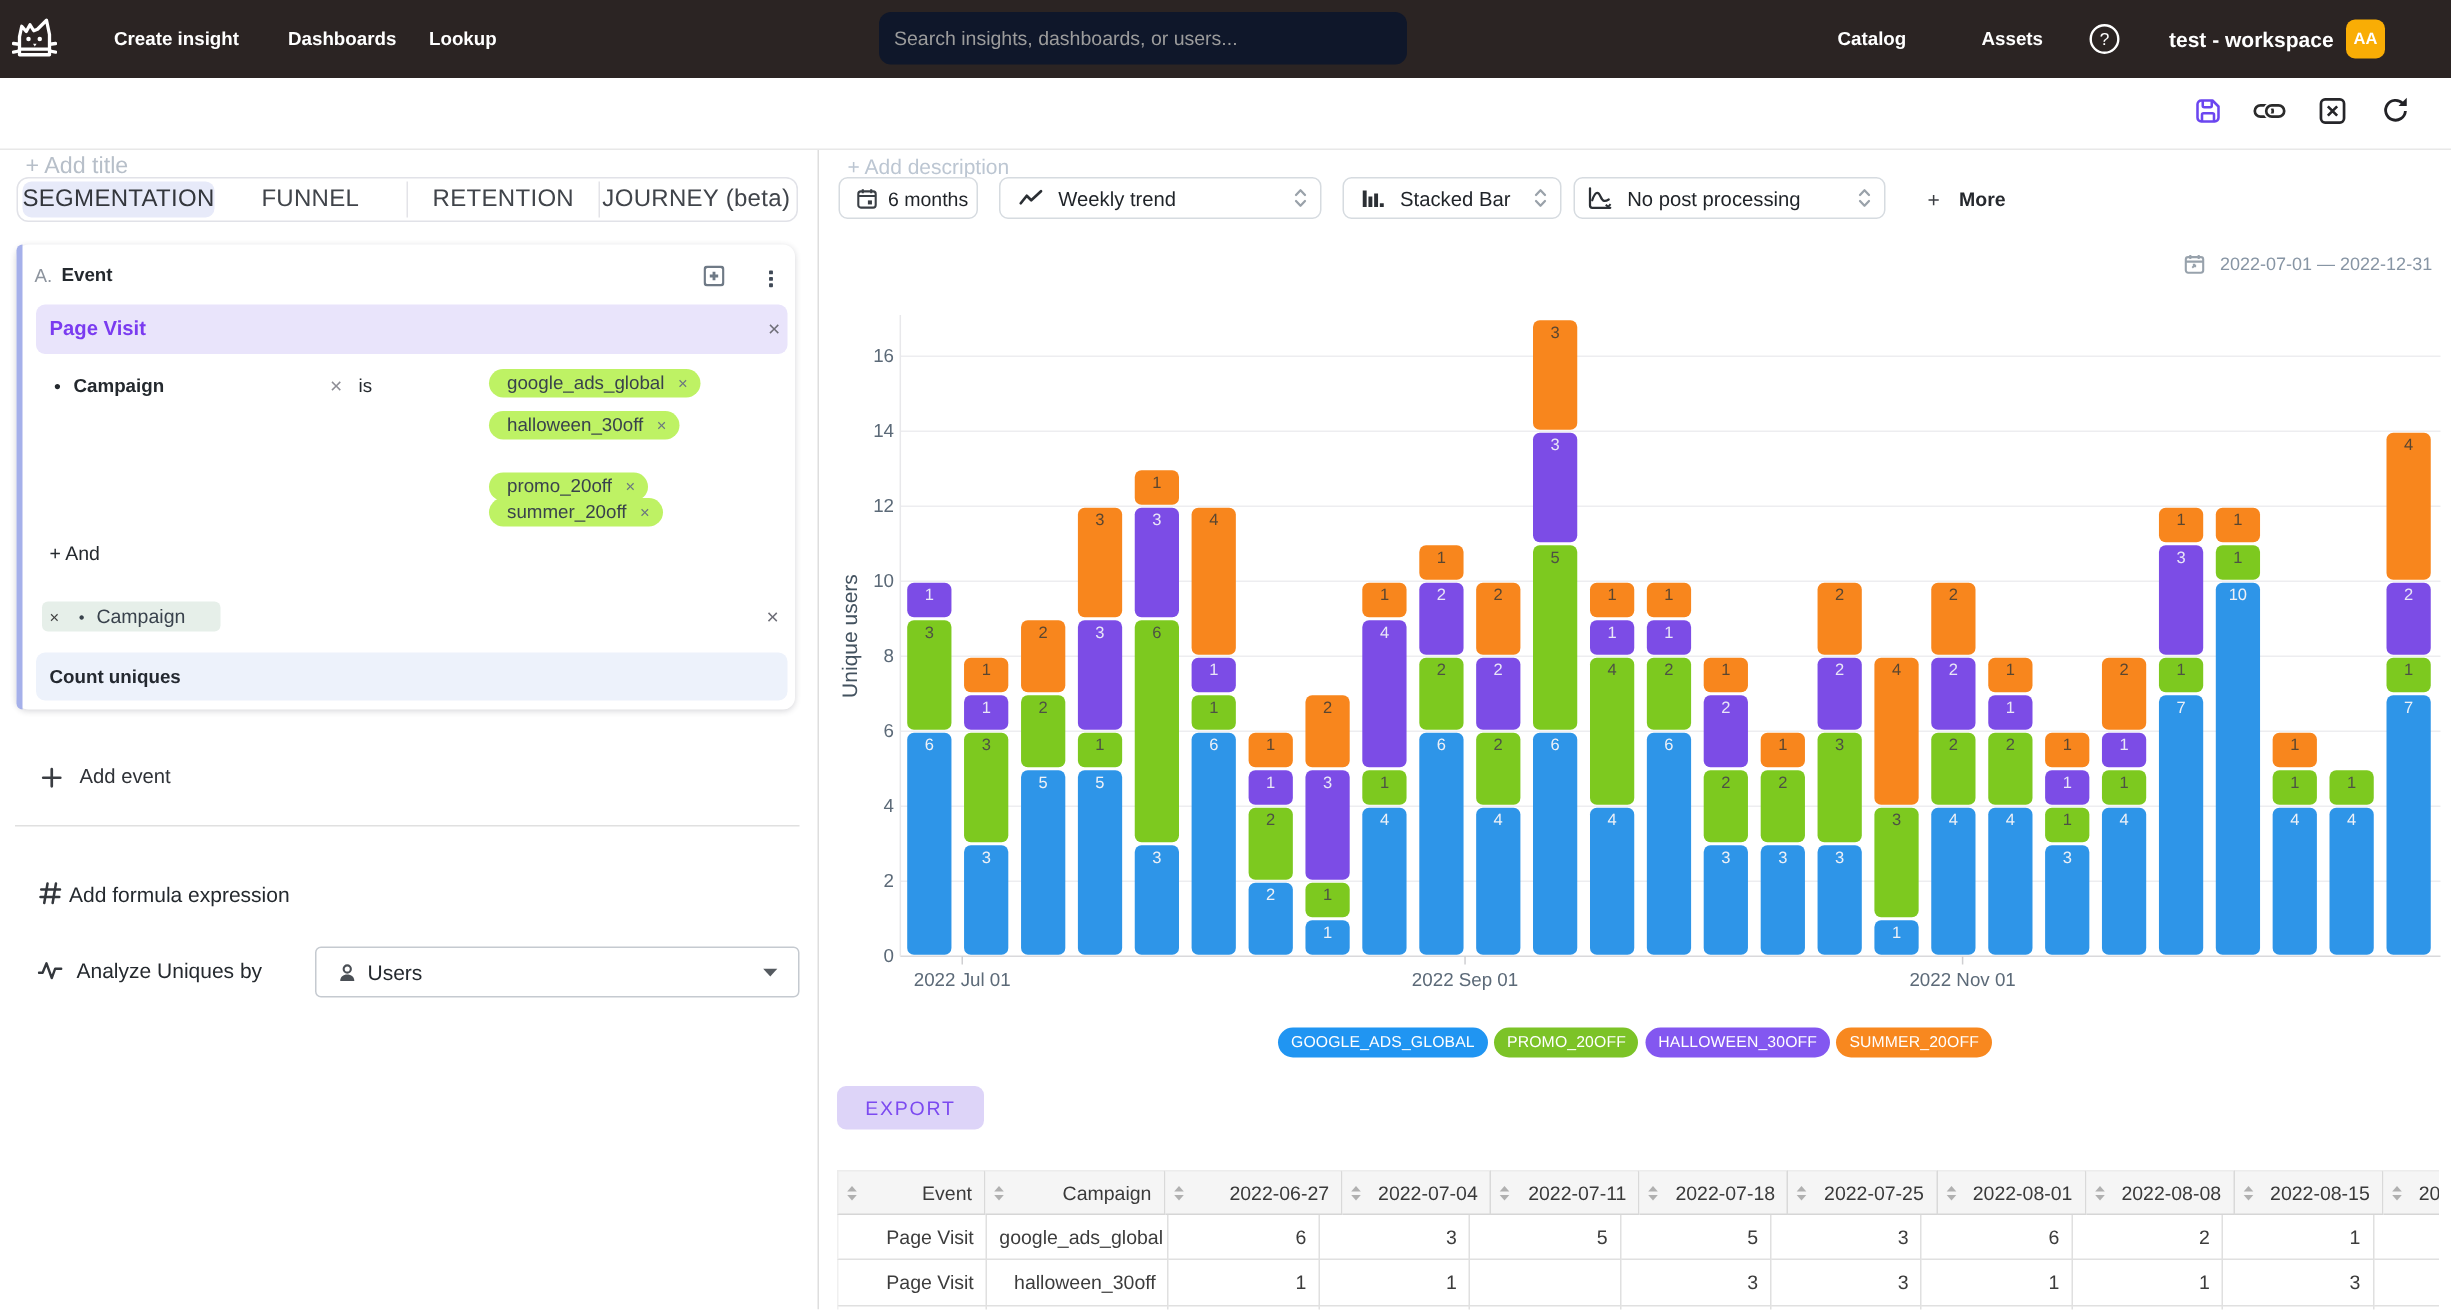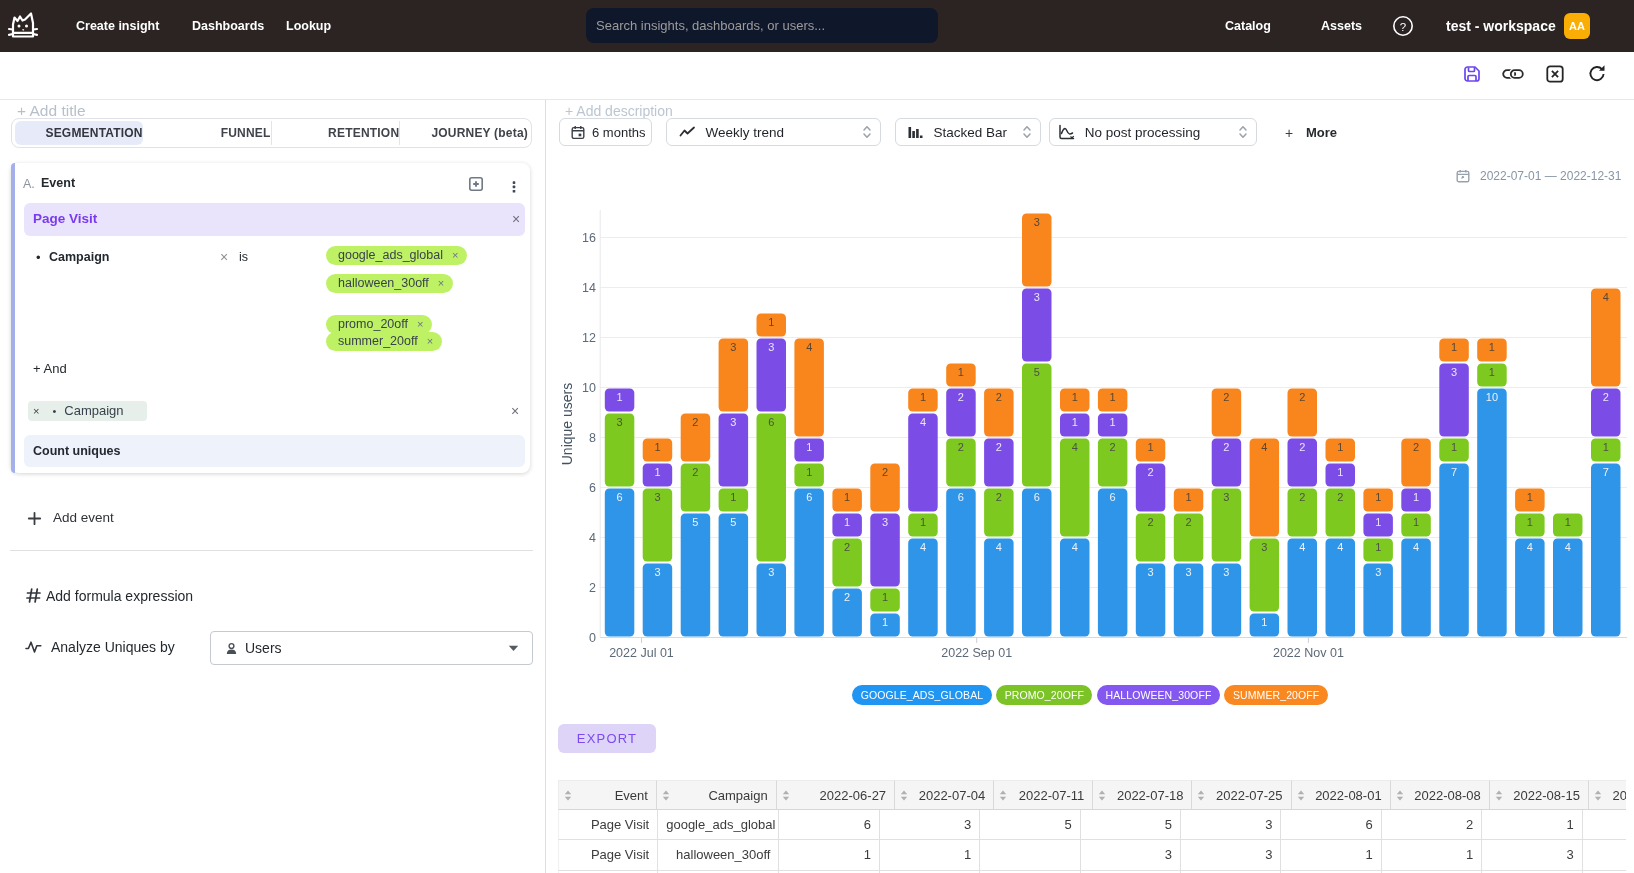--- a/index.html
+++ b/index.html
@@ -11,21 +11,21 @@
 .nav { color:#fff; font-size:12.5px; font-weight:700; line-height:52px; }
 .search { left:586px; top:8px; width:352px; height:35px; background:#0f172a; border-radius:8px; color:#9c9c9c; font-size:13px; line-height:35px; padding-left:10px; }
 .avatar { left:1564px; top:13px; width:26px; height:26px; background:#f9ad05; border-radius:6px; color:#fff; font-size:11px; font-weight:700; text-align:center; line-height:26px; }
 
 .subhdr { left:0; top:52px; width:1634px; height:48px; background:#fff; border-bottom:1px solid #e8e8e8; }
 .addtitle { color:#b7bfc9; font-size:15.5px;margin-top:36px; }
 
 .vdivider { left:545px; top:100px; width:1px; height:773px; background:#dedede; }
 
 .tabs { left:11px; top:118px; width:521px; height:30px; border:1px solid #e1e2e8; border-radius:8px; display:flex; align-items:center; padding:0 3px; background:#fff; }
-.tab { flex:1; text-align:right; font-size:12px; color:#40444a; letter-spacing:.2px; position:relative; height:24px; line-height:24px;font-weight:bold; }
+.tab { flex:1; text-align:center; font-size:16px; color:#40444a; letter-spacing:.2px; position:relative; height:24px; line-height:24px; }
 .tab.active { background:#e7eaf9; border-radius:6px; color:#33363c; }
 .tabsep { width:1px; height:24px; background:#e3e3e8; }
 
 .card { left:11px; top:163px; width:519px; height:310px; background:#fff; border-radius:8px; box-shadow:0 1px 4px rgba(40,40,60,.2); }
 .cardaccent { left:11px; top:163px; width:4px; height:310px; background:#a5b0ea; border-radius:8px 0 0 8px; }
 .rowpv { left:24px; top:203px; width:501px; height:33px; background:#e9e4fb; border-radius:6px; }
 .rowcu { left:24px; top:435px; width:501px; height:32px; background:#edf2fb; border-radius:6px; }
 .tag { position:absolute; left:326px; height:19px; background:#bef264; border-radius:10px; font-size:12.5px; color:#39424c; line-height:19px; padding:0 9px 0 12px; white-space:nowrap; }
 .tag .x { color:#6a7580; font-size:11px; margin-left:9px; }
 .bdpill { left:28px; top:401px; width:118.5px; height:20px; background:#e6efe9; border-radius:4px; font-size:13px; color:#39424c; line-height:20px; white-space:nowrap; }

